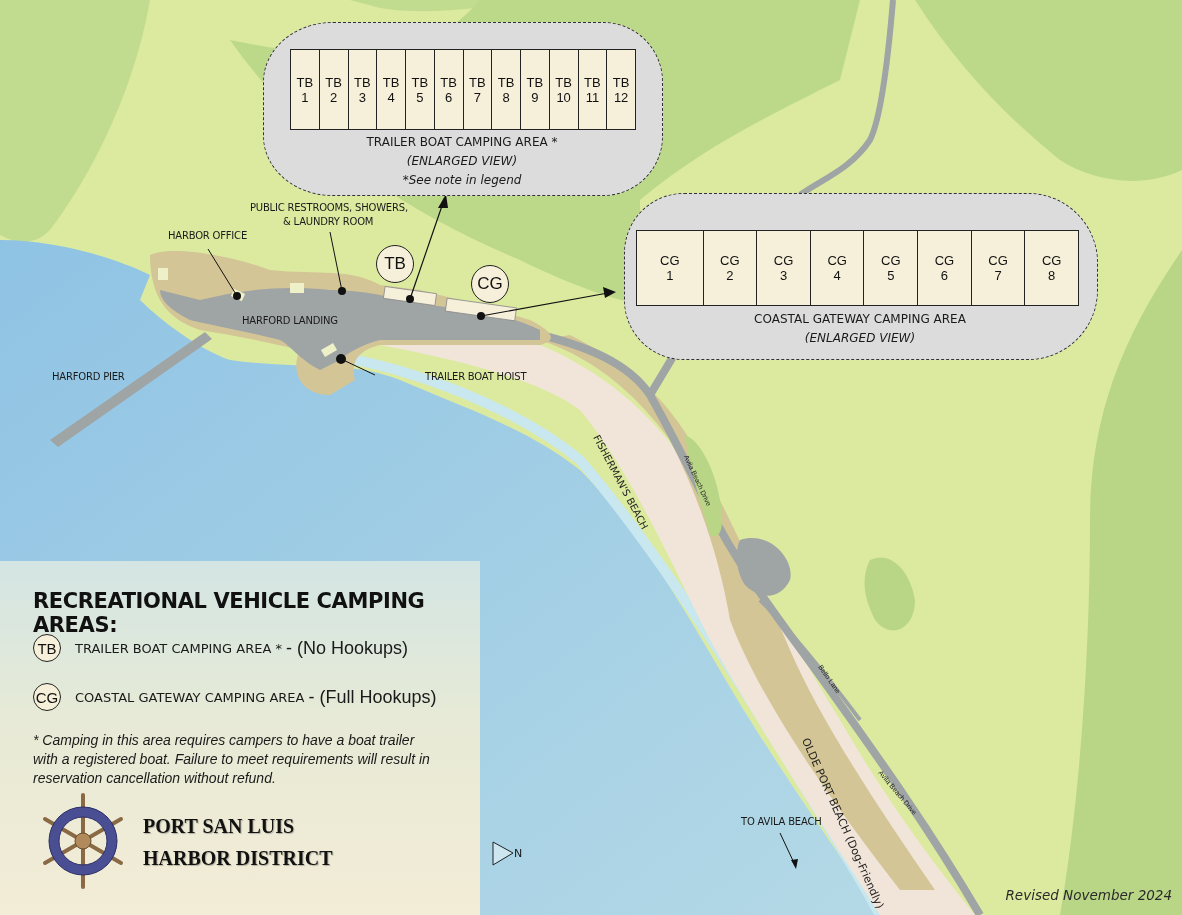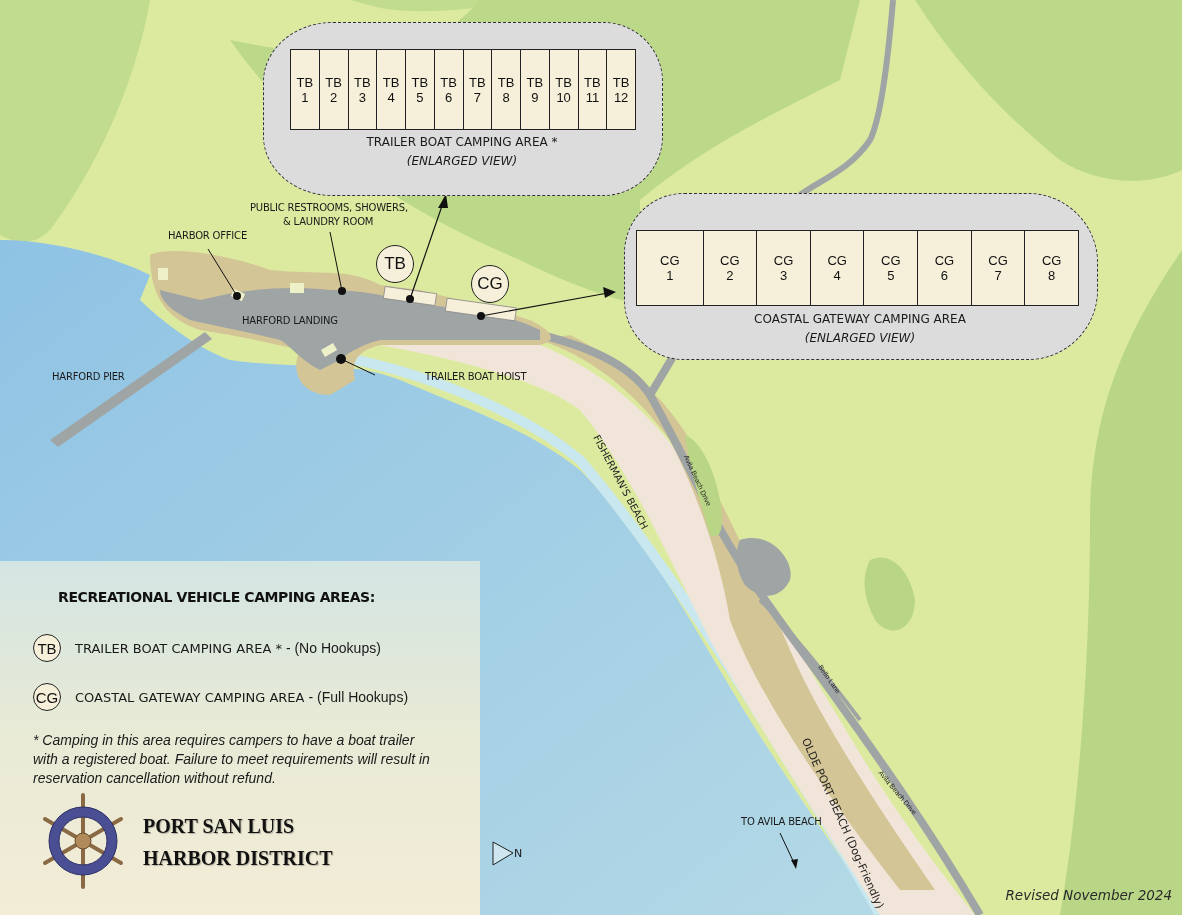--- a/index.html
+++ b/index.html
@@ -8,25 +8,25 @@
   .abs { position: absolute; }
   .lbl { position: absolute; font-family: "DejaVu Sans", sans-serif; font-size: 10px; color: #1a1a1a; white-space: nowrap; letter-spacing: -0.2px; }
   .callout { position: absolute; background: #dcdcdc; border: 1.5px dashed #333; }
   .slot-row { position: absolute; display: flex; border: 1.5px solid #222; background: #f6efd9; }
   .slot { display: flex; flex-direction: column; align-items: center; justify-content: center; border-right: 1.5px solid #222; font-family: "Liberation Sans", sans-serif; color: #111; font-size: 13px; line-height: 15px; }
   .slot:last-child { border-right: none; }
   .callout-title { position: absolute; text-align: center; font-family: "DejaVu Sans", sans-serif; font-size: 12px; color: #1a1a1a; line-height: 19px; }
   .callout-title .it { font-style: italic; }
   .circle-badge { position: absolute; border-radius: 50%; background: #f6efd9; border: 1.5px solid #222; display: flex; align-items: center; justify-content: center; font-family: "Liberation Sans", sans-serif; color: #111; }
   #legend { position: absolute; left: 0; top: 561px; width: 480px; height: 354px; background: linear-gradient(180deg, #d3e5e3 0%, #e7ead6 45%, #f3ecd6 100%); }
-  .legend-title { position: absolute; left: 33px; top: 28px; font-family: "DejaVu Sans", sans-serif; font-weight: bold; font-size: 14px; color: #111; letter-spacing: -0.4px; margin-left: 25px; }
+  .legend-title { position: absolute; left: 33px; top: 28px; font-family: "DejaVu Sans", sans-serif; font-weight: bold; font-size: 21px; color: #111; letter-spacing: -0.4px; }
   .legend-item { position: absolute; left: 33px; display: flex; align-items: center; }
   .legend-item .circle-badge { position: relative; width: 26px; height: 26px; font-size: 15px; margin-right: 14px; }
   .legend-item .txt { font-family: "DejaVu Sans", sans-serif; font-size: 13px; color: #1a1a1a; }
-  .legend-item .txt2 { font-family: "Liberation Sans", sans-serif; font-size: 14px; color: #1a1a1a; margin-left: 4px; }
+  .legend-item .txt2 { font-family: "Liberation Sans", sans-serif; font-size: 18px; color: #1a1a1a; margin-left: 4px; }
   .legend-note { position: absolute; left: 33px; top: 170px; width: 400px; font-family: "Liberation Sans", sans-serif; font-style: italic; font-size: 14px; line-height: 19px; color: #1a1a1a; }
   .brand { position: absolute; left: 143px; top: 249px; font-family: "Liberation Serif", serif; font-weight: bold; font-size: 20px; line-height: 32px; color: #111; text-shadow: 1px 1px 1px rgba(0,0,0,0.25); }
   .revised { position: absolute; right: 10px; bottom: 12px; font-family: "DejaVu Sans", sans-serif; font-style: italic; font-size: 13.5px; color: #2a2a2a; }
   .road-lbl { position: absolute; font-family: "Liberation Sans", sans-serif; font-size: 7px; color: #222; white-space: nowrap; transform-origin: left center; }
   .beach-lbl { position: absolute; font-family: "DejaVu Sans", sans-serif; font-size: 11px; color: #222; white-space: nowrap; transform-origin: left center; }
 </style>
 </head>
 <body>
 
 <svg id="map" viewBox="0 0 1182 915" xmlns="http://www.w3.org/2000/svg">
@@ -163,20 +163,21 @@
       <span>11</span>
     </div>
   <div class="slot" style="width:28px;">
       <span>TB</span>
       <span>12</span>
     </div>
 </div>
 <div class="callout-title" style="left:263px;top:133px;width:398px;">
   <div>TRAILER BOAT CAMPING AREA *</div>
   <div class="it">(ENLARGED VIEW)</div>
+  <div class="it">*See note in legend</div>
 </div>
 
 <div class="callout" style="left:624px;top:193px;width:472px;height:165px;border-radius:60px 70px 70px 60px / 60px 70px 70px 60px;"></div>
 <div class="slot-row" style="left:636px;top:230px;width:441px;height:74px;">
   <div class="slot" style="width:66px;">
       <span>CG</span>
       <span>1</span>
     </div>
   <div class="slot" style="width:53px;">
       <span>CG</span>

